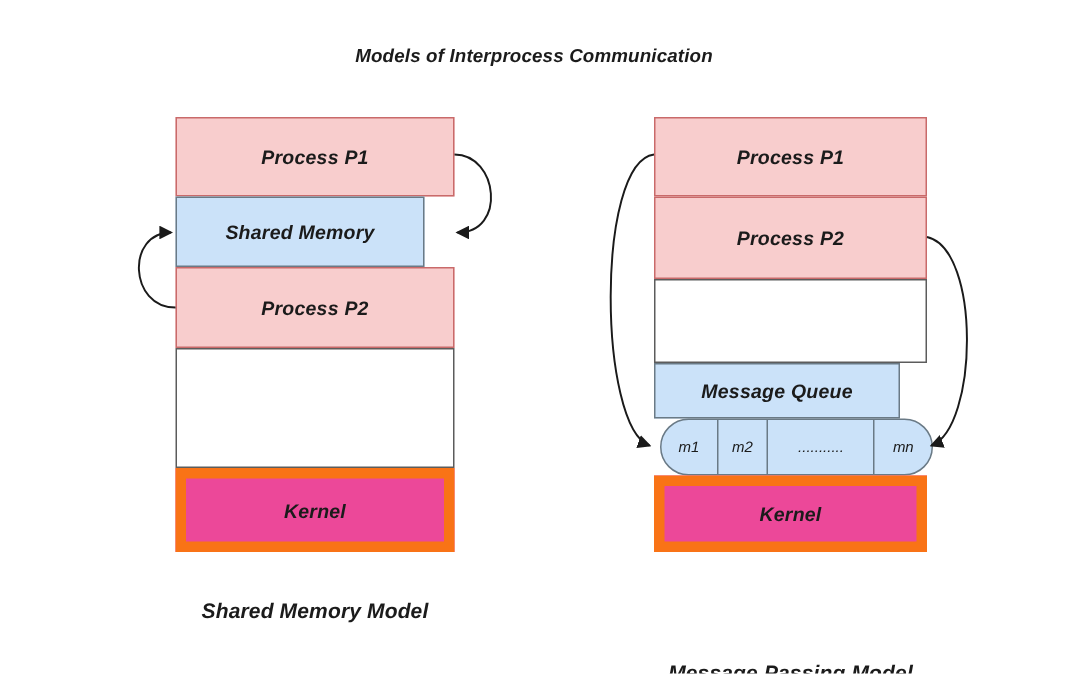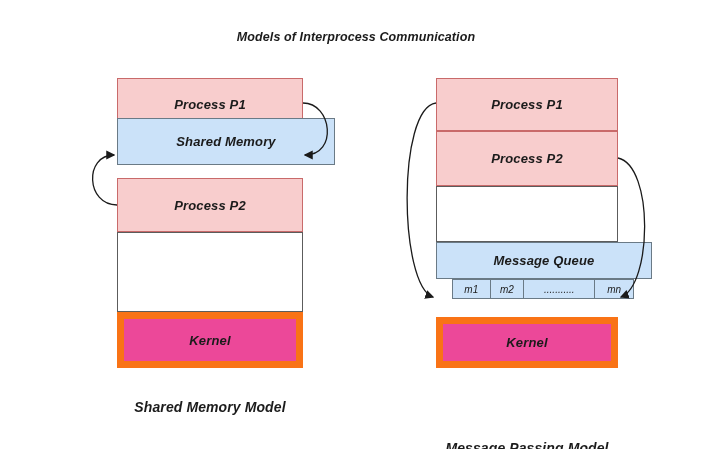--- a/index.html
+++ b/index.html
@@ -119,21 +119,21 @@
   <div id="title">Models of Interprocess Communication</div>
 
   <div class="diagram">
 
     <div class="stack" style="left:117px; top:78px; width:186px; height:290px;">
 
       <div class="row row-process" style="left:0; top:0; width:186px; height:53px;">
         <span>Process P1</span>
       </div>
 
-      <div class="row row-shared" style="left:0; top:40px; width:218px; height:47px;">
+      <div class="row row-shared" style="left:0; top:53px; width:166px; height:47px;">
         <span>Shared Memory</span>
       </div>
 
       <div class="row row-process" style="left:0; top:100px; width:186px; height:54px;">
         <span>Process P2</span>
       </div>
 
       <div class="row row-empty" style="left:0; top:154px; width:186px; height:80px;">
         <span></span>
       </div>
@@ -157,25 +157,25 @@
       </div>
 
       <div class="row row-process" style="left:0; top:53px; width:182px; height:55px;">
         <span>Process P2</span>
       </div>
 
       <div class="row row-empty" style="left:0; top:108px; width:182px; height:56px;">
         <span></span>
       </div>
 
-      <div class="row row-shared" style="left:0; top:164px; width:216px; height:37px;text-align:center;">
+      <div class="row row-shared" style="left:0; top:164px; width:164px; height:37px;text-align:center;">
         <span>Message Queue</span>
       </div>
 
-      <div class="cells" style="left:16px; top:201px; width:182px; height:20px;">
+      <div class="cells" style="left:4px; top:201px; width:182px; height:38px;border-radius:19px;">
         <div class="cell" style="width:38px;">m1</div>
         <div class="cell" style="width:34px;">m2</div>
         <div class="cell" style="width:72px;">...........</div>
         <div class="cell" style="width:38px;">mn</div>
       </div>
 
       <div class="row row-kernel" style="left:0; top:239px; width:182px; height:51px;">
         <span>Kernel</span>
       </div>
 

